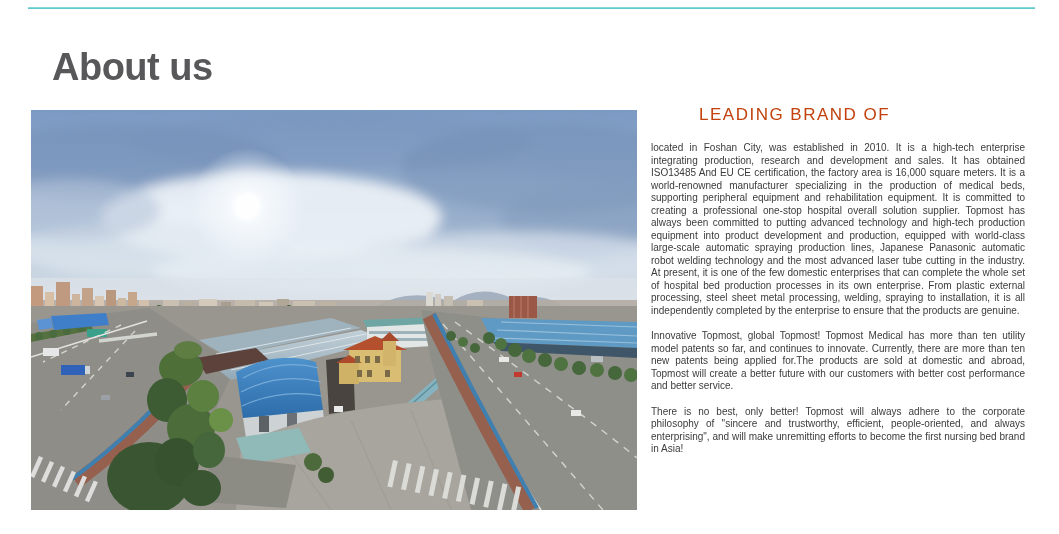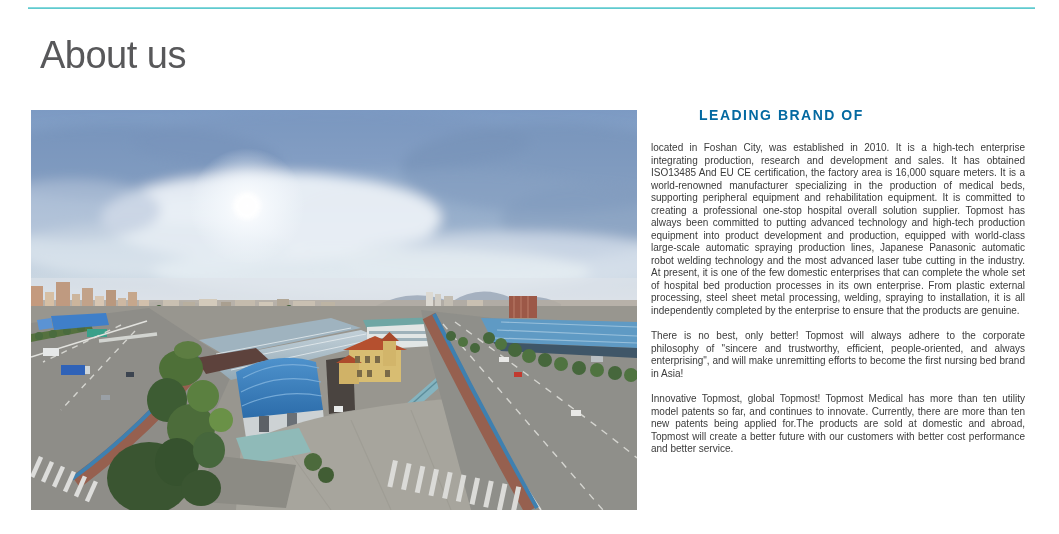--- a/index.html
+++ b/index.html
@@ -5,32 +5,32 @@
   html,body { margin:0; padding:0; background:#ffffff; }
   .page {
     position:relative; width:1059px; height:534px; overflow:hidden;
     background:#ffffff; font-family:"Liberation Sans", sans-serif;
   }
   .top-rule {
     position:absolute; left:28px; top:7px; width:1007px; height:2px;
     background:linear-gradient(#9adfe2,#4cc3c8);
   }
   .page-title {
-    position:absolute; left:40px; top:34px; margin:0;
-    font-size:38px; font-weight:normal; letter-spacing:-0.5px; color:#58585a;
+    position:absolute; left:40px; top:34px; margin:12px;
+    font-size:38px; font-weight:bold; letter-spacing:-0.5px; color:#58585a;
   }
   .hero {
     position:absolute; left:31px; top:110px; width:606px; height:400px;
     overflow:hidden; background:#9db3d0;
   }
   .hero svg { display:block; width:606px; height:400px; }
   .about-col { position:absolute; left:651px; top:103px; width:374px; }
   .about-heading {
-    margin:0 0 15px 48px; font-weight:bold;
-    font-size:14px; line-height:24px; letter-spacing:1.5px; color:#0369a1;
+    margin:0 0 15px 48px; font-weight:normal;
+    font-size:17px; line-height:24px; letter-spacing:1.5px; color:#c2410c;
   }
   .about-text { font-size:10px; line-height:12.5px; color:#3b3b3b; text-align:justify; }
   .about-text p { margin:0 0 13px 0; }
   .about-text p:last-child { margin-bottom:0; }
 </style>
 </head>
 <body>
 
 <div class="page">
 
@@ -268,18 +268,18 @@
       </g>
     </svg>
   </div>
 
   <div class="about-col">
     <h2 class="about-heading">
       <span>LEADING BRAND OF</span><br>
     </h2>
     <div class="about-text">
       <p>located in Foshan City, was established in 2010.  It is a high-tech enterprise integrating production, research and development and sales. It has obtained ISO13485 And EU CE certification, the  factory area is 16,000 square meters. It is a world-renowned manufacturer specializing in the production of medical beds, supporting peripheral equipment and rehabilitation equipment. It is committed to creating a professional one-stop hospital overall solution supplier. Topmost has always been committed to putting advanced technology and high-tech production equipment into product development and production, equipped with world-class large-scale automatic spraying production lines, Japanese Panasonic automatic robot welding technology and the most advanced laser tube cutting in the industry. At present, it is one of the few domestic enterprises that can complete the whole set of hospital bed production processes in its own enterprise. From plastic external processing, steel sheet metal processing, welding, spraying to installation, it is all independently completed by the enterprise to ensure that the products are genuine.</p>
+      <p>Innovative Topmost, global Topmost! Topmost Medical has more than ten utility model patents so far, and continues to innovate. Currently, there are more than ten new patents being applied for.The products are sold at domestic  and abroad, Topmost will create a better future with our customers with better cost performance and better service.</p>
       <p>There is no best, only better! Topmost will always adhere to the corporate philosophy of "sincere and trustworthy, efficient, people-oriented, and always enterprising", and will make unremitting efforts to become the first nursing bed brand in Asia!</p>
-      <p>Innovative Topmost, global Topmost! Topmost Medical has more than ten utility model patents so far, and continues to innovate. Currently, there are more than ten new patents being applied for.The products are sold at domestic  and abroad, Topmost will create a better future with our customers with better cost performance and better service.</p>
     </div>
   </div>
 
 </div>
 
 </body></html>

